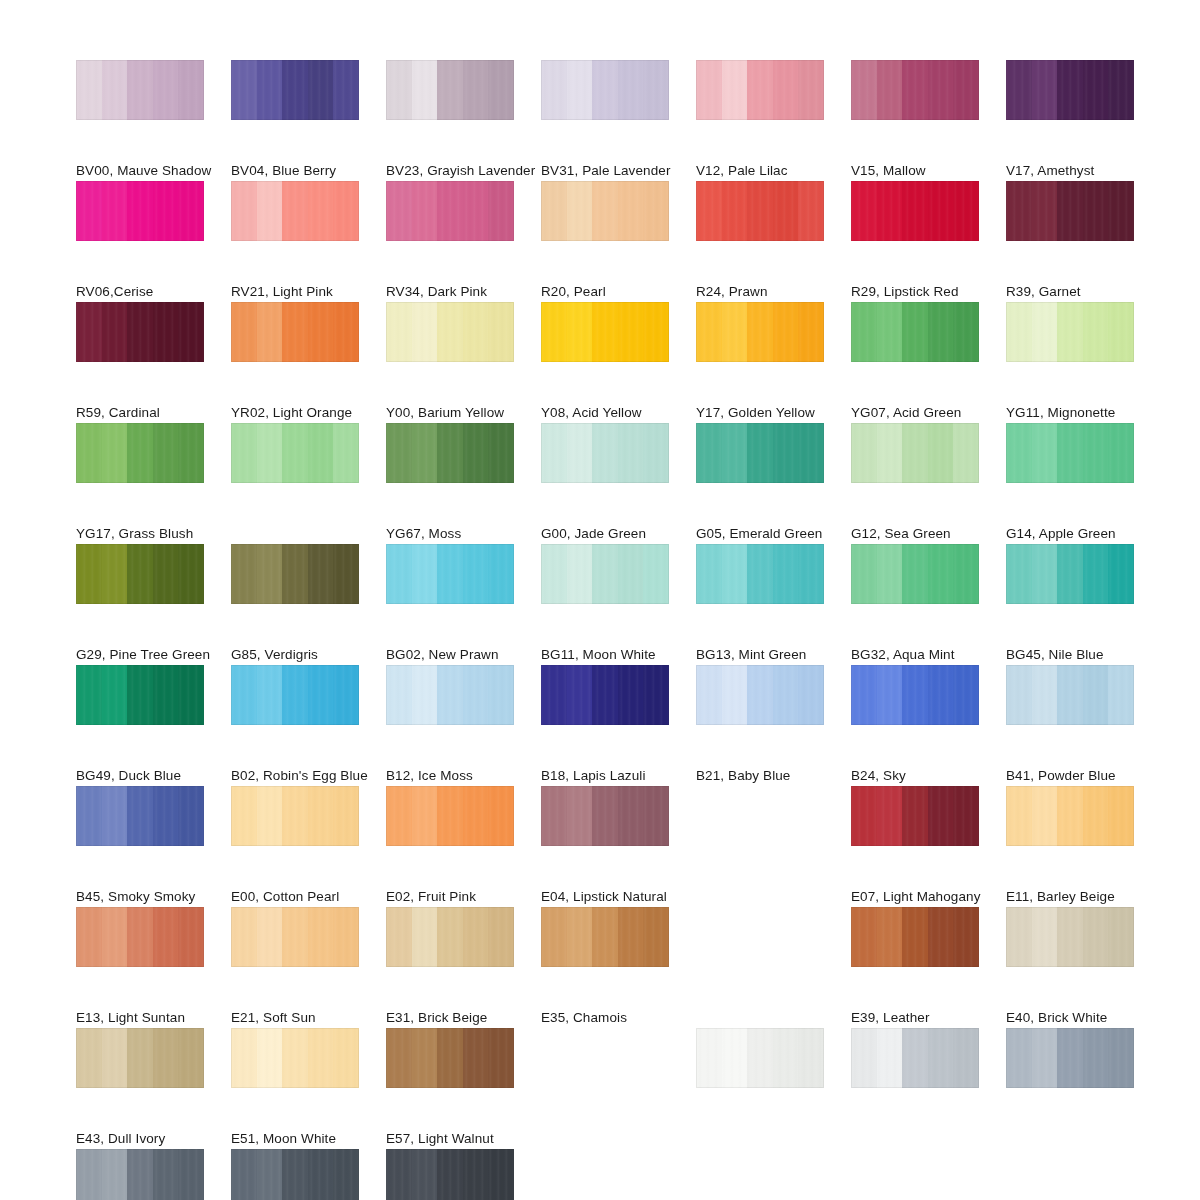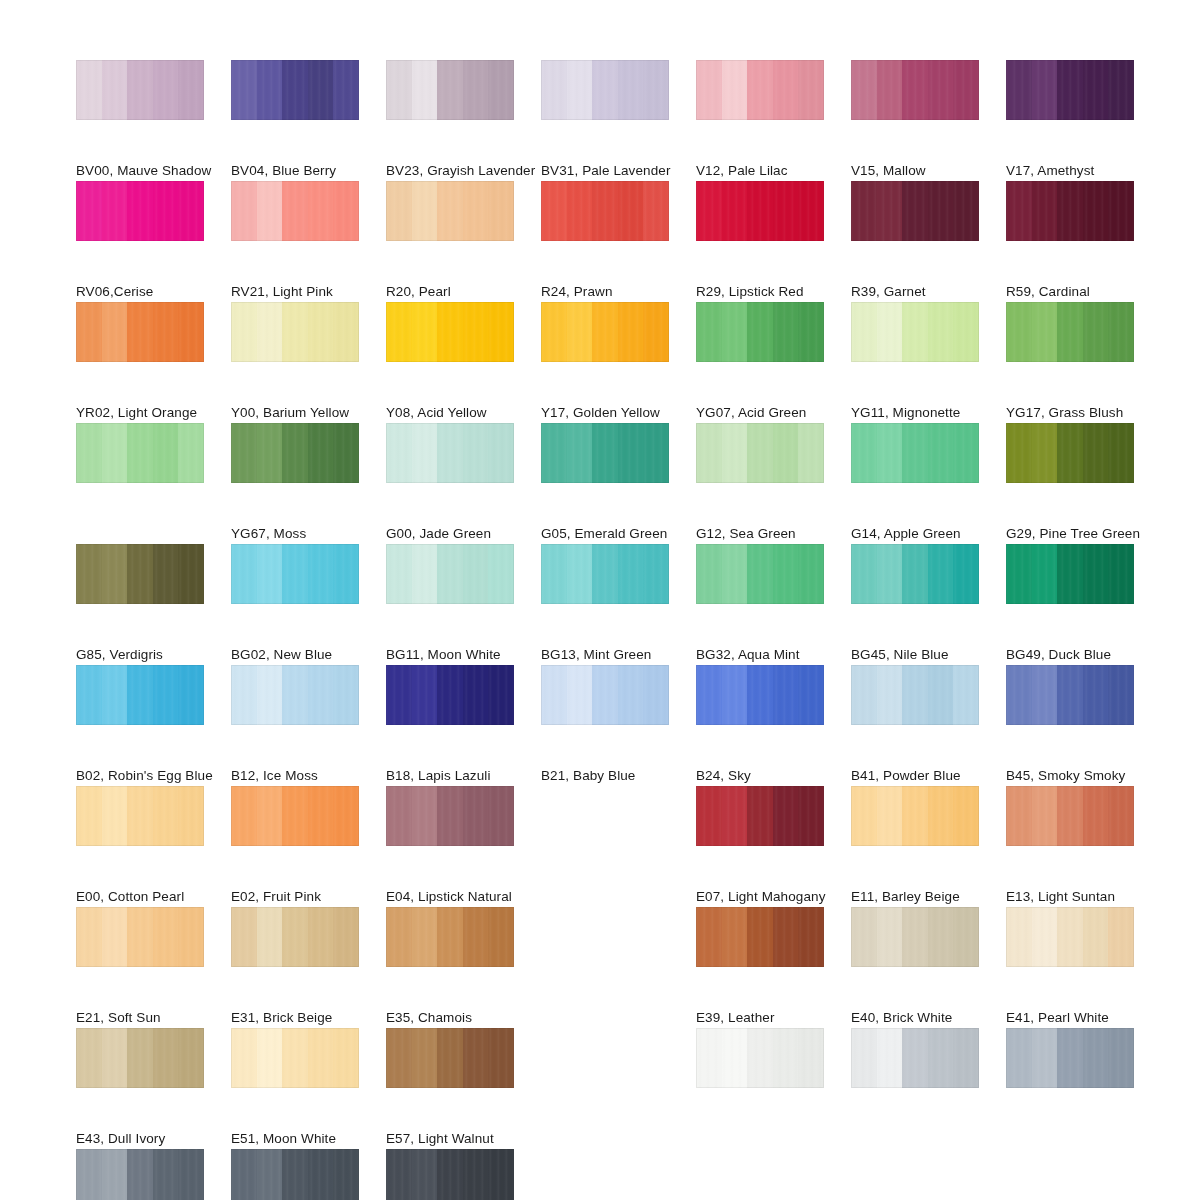--- a/index.html
+++ b/index.html
@@ -229,20 +229,36 @@
             <div class="grain"></div>
             <div class="edge"></div>
           </div>
         </div>
         <div class="label">RV21, Light Pink</div>
       </div>
       <div class="cell">
         <div class="swatch-wrap">
           <div class="swatch">
             <div class="bands">
+              <div class="band" style="background: rgb(217, 112, 154);"></div>
+              <div class="band" style="background: rgb(219, 110, 151);"></div>
+              <div class="band" style="background: rgb(212, 96, 142);"></div>
+              <div class="band" style="background: rgb(210, 94, 140);"></div>
+              <div class="band" style="background: rgb(201, 90, 134);"></div>
+            </div>
+            <div class="grain"></div>
+            <div class="edge"></div>
+          </div>
+        </div>
+        <div class="label">RV34, Dark Pink</div>
+      </div>
+      <div class="cell">
+        <div class="swatch-wrap">
+          <div class="swatch">
+            <div class="bands">
               <div class="band" style="background: rgb(240, 205, 164);"></div>
               <div class="band" style="background: rgb(244, 215, 177);"></div>
               <div class="band" style="background: rgb(243, 199, 155);"></div>
               <div class="band" style="background: rgb(242, 194, 148);"></div>
               <div class="band" style="background: rgb(240, 191, 144);"></div>
             </div>
             <div class="grain"></div>
             <div class="edge"></div>
           </div>
         </div>
@@ -558,21 +574,21 @@
               <div class="band" style="background: rgb(123, 212, 229);"></div>
               <div class="band" style="background: rgb(134, 217, 233);"></div>
               <div class="band" style="background: rgb(99, 204, 225);"></div>
               <div class="band" style="background: rgb(89, 200, 222);"></div>
               <div class="band" style="background: rgb(82, 196, 219);"></div>
             </div>
             <div class="grain"></div>
             <div class="edge"></div>
           </div>
         </div>
-        <div class="label">BG02, New Blue</div>
+        <div class="label">BG02, New Prawn</div>
       </div>
       <div class="cell">
         <div class="swatch-wrap">
           <div class="swatch">
             <div class="bands">
               <div class="band" style="background: rgb(201, 232, 223);"></div>
               <div class="band" style="background: rgb(211, 236, 228);"></div>
               <div class="band" style="background: rgb(183, 225, 214);"></div>
               <div class="band" style="background: rgb(176, 222, 210);"></div>
               <div class="band" style="background: rgb(172, 224, 212);"></div>
@@ -934,36 +950,20 @@
             <div class="grain"></div>
             <div class="edge"></div>
           </div>
         </div>
         <div class="label">E40, Brick White</div>
       </div>
       <div class="cell">
         <div class="swatch-wrap">
           <div class="swatch">
             <div class="bands">
-              <div class="band" style="background: rgb(243, 230, 206);"></div>
-              <div class="band" style="background: rgb(246, 235, 215);"></div>
-              <div class="band" style="background: rgb(240, 224, 194);"></div>
-              <div class="band" style="background: rgb(235, 216, 180);"></div>
-              <div class="band" style="background: rgb(236, 207, 166);"></div>
-            </div>
-            <div class="grain"></div>
-            <div class="edge"></div>
-          </div>
-        </div>
-        <div class="label">E41, Pearl White</div>
-      </div>
-      <div class="cell">
-        <div class="swatch-wrap">
-          <div class="swatch">
-            <div class="bands">
               <div class="band" style="background: rgb(216, 200, 163);"></div>
               <div class="band" style="background: rgb(222, 207, 174);"></div>
               <div class="band" style="background: rgb(200, 183, 142);"></div>
               <div class="band" style="background: rgb(191, 172, 128);"></div>
               <div class="band" style="background: rgb(187, 168, 123);"></div>
             </div>
             <div class="grain"></div>
             <div class="edge"></div>
           </div>
         </div>

